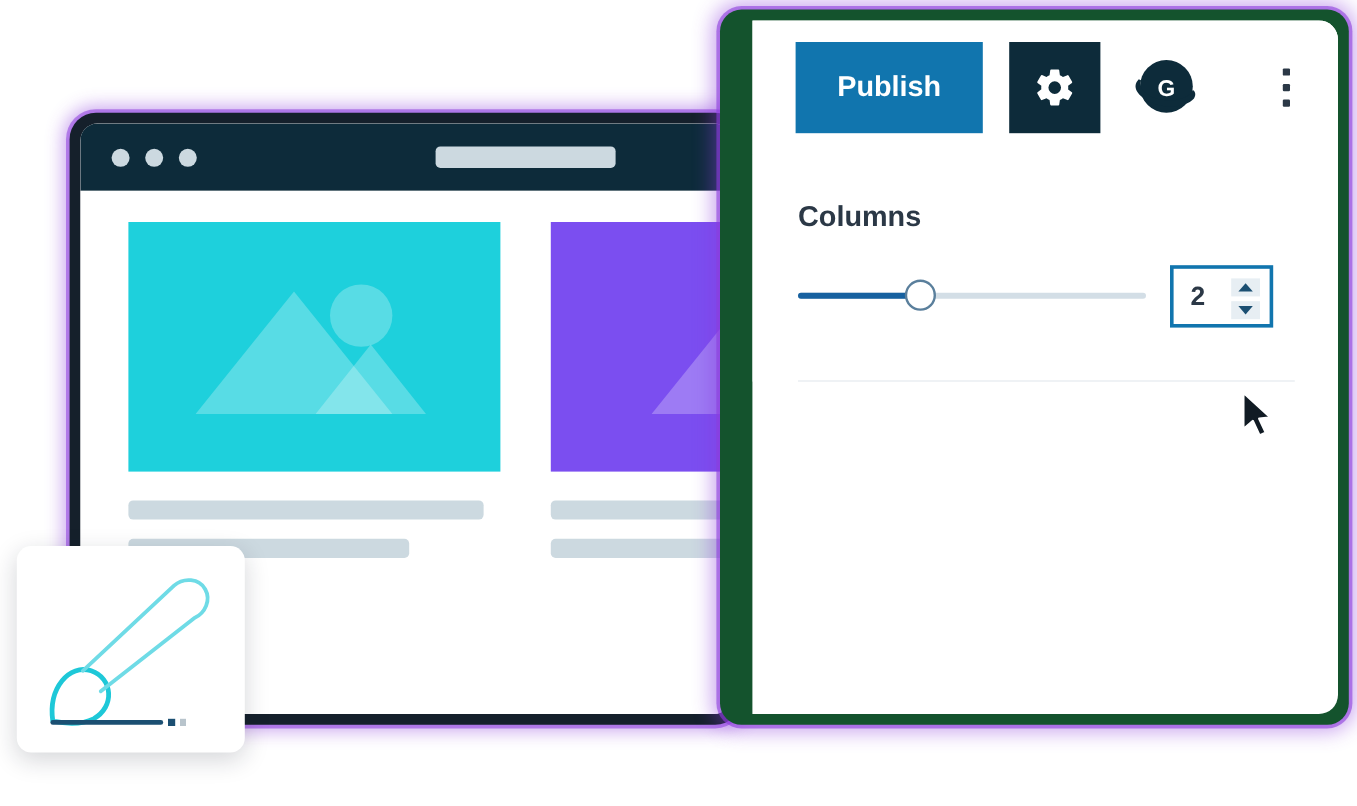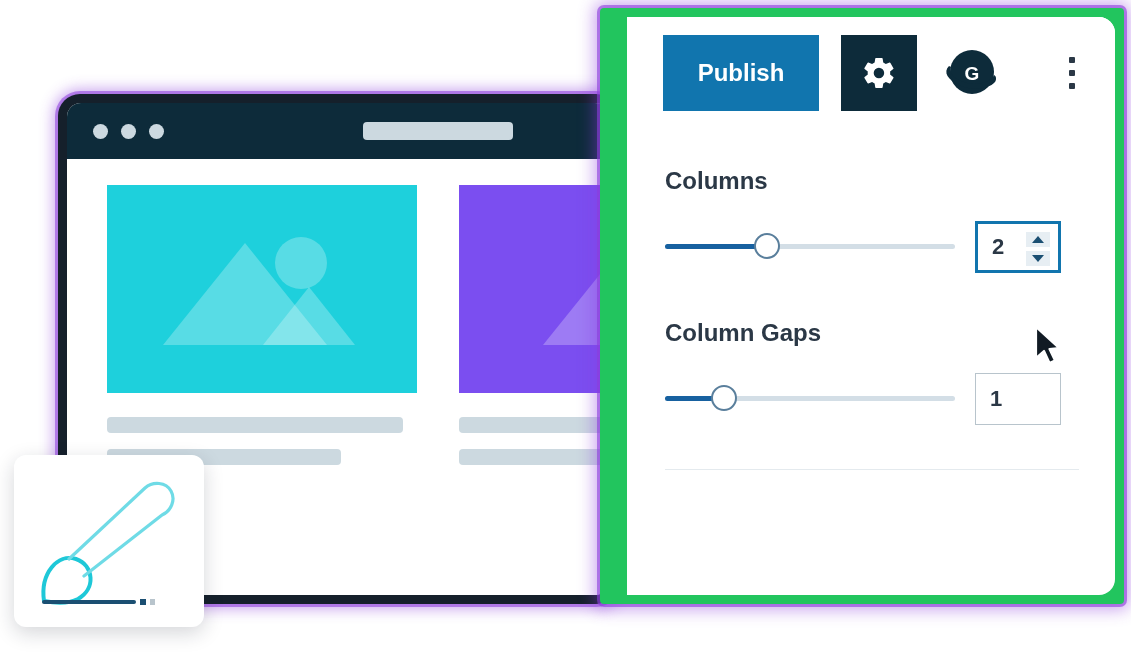--- a/index.html
+++ b/index.html
@@ -95,22 +95,22 @@
     border-radius: 12px;
     box-shadow: 0 6px 20px rgba(22,30,45,.18);
     z-index: 5;
   }
 
   
   .panel-shell {
     position: absolute;
     left: 600px; top: 8px;
     width: 524px; height: 596px;
-    background: #22c55e;
-    border-radius: 4px;
+    background: #14532d;
+    border-radius: 18px;
     box-shadow: 0 0 0 3px rgba(140,60,220,.6),
                 0 0 16px 6px rgba(140,60,220,.45);
     z-index: 9;
   }
   .panel-inner {
     position: absolute;
     left: 27px; top: 9px;
     width: 488px; height: 578px;
     background: #ffffff;
     border-top-right-radius: 16px;
@@ -326,33 +326,20 @@
                   <span class="caret-up"></span>
                 </div>
                 <div class="spin-half">
                   <span class="caret-down"></span>
                 </div>
               </div>
             </div>
           </div>
         </div>
 
-        <div class="gap-block">
-          <div class="ctl-label">Column Gaps</div>
-          <div class="ctl-row">
-            <div class="slider">
-              <div class="track"></div>
-              <div class="fill" style="width:58px;"></div>
-              <div class="thumb" style="left:46px;"></div>
-            </div>
-            <div class="numbox plain">
-              <span>1</span>
-            </div>
-          </div>
-        </div>
 
         <div class="divider"></div>
       </div>
 
       <div class="advanced-row">
         
         
       </div>
 
     </div>

